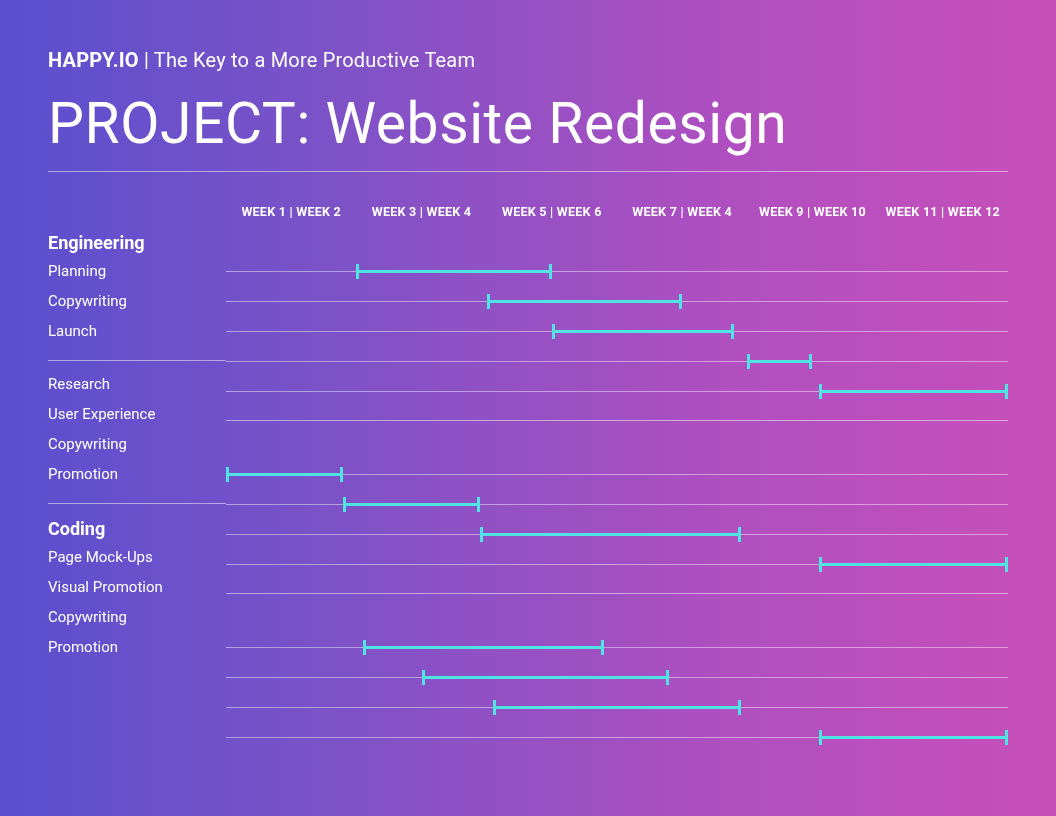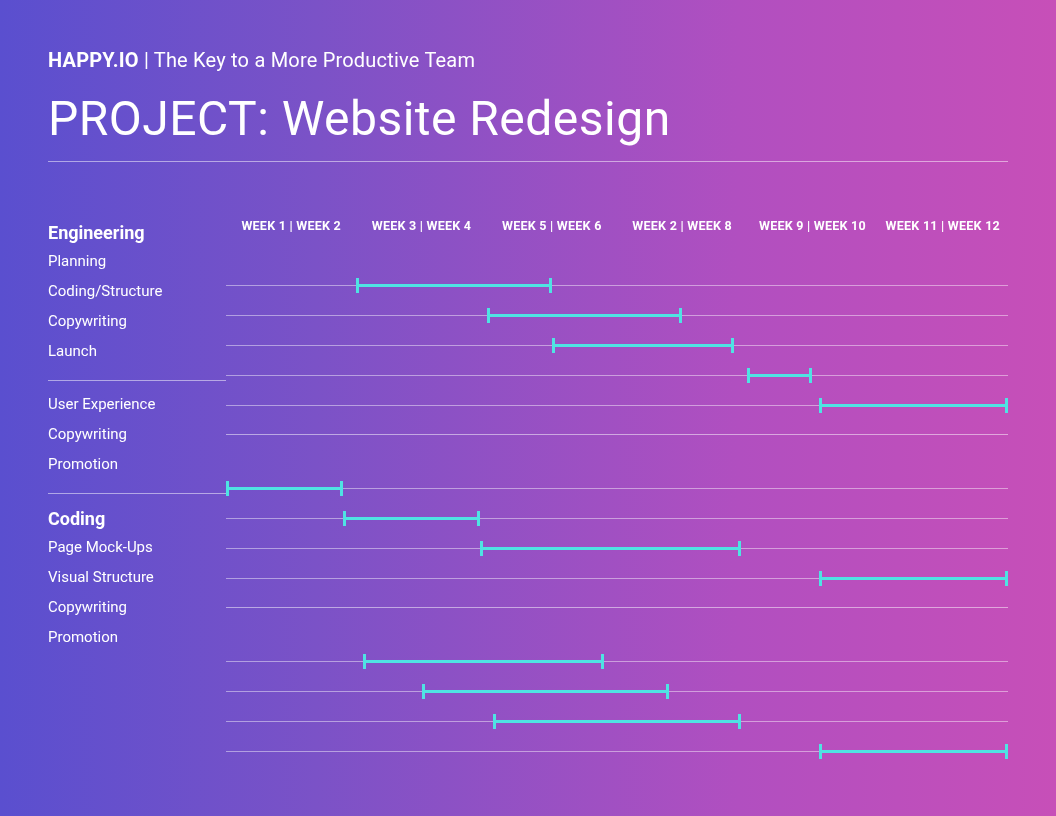--- a/index.html
+++ b/index.html
@@ -12,21 +12,21 @@
     padding: 48px;
     overflow: hidden;
   }
   .header-line {
     font-size: 20px;
     font-weight: 400;
     letter-spacing: 0.01em;
   }
   .header-brand { font-weight: 700; margin-top: 18px; }
   .project-title {
-    font-size: 48px;
+    font-size: 57px;
     font-weight: 400;
     margin-top: 18px;
     letter-spacing: 0.01em;
   }
   .hr {
     border: none;
     border-top: 1px solid rgba(255,255,255,0.5);
     margin-top: 14px;
   }
   .chart {
@@ -38,21 +38,20 @@
     flex: 0 0 178px;
   }
   .timeline-col {
     flex: 1;
     position: relative;
   }
   .weeks-header {
     display: flex;
     height: 30px;
     align-items: center;
-    margin-top: 24px;
   }
   .week-cell {
     flex: 1;
     text-align: center;
     font-size: 12.5px;
     font-weight: 700;
     color: #fff;
     letter-spacing: 0.02em;
   }
   .section-title {
@@ -125,61 +124,61 @@
 <div class="chart">
 
   <div class="labels-col">
     <div class="spacer-header"></div>
     <div id="labels-container">
         <div class="section-title">Engineering</div>
         <div class="task-row">
           <span class="task-label">Planning</span>
         </div>
         <div class="task-row">
-          <span class="task-label">Coding/Structure</span>
-        </div>
-        <div class="task-row">
           <span class="task-label">Copywriting</span>
         </div>
         <div class="task-row">
           <span class="task-label">Launch</span>
         </div>
         <hr class="section-divider">
         <div class="task-row">
+          <span class="task-label">Research</span>
+        </div>
+        <div class="task-row">
           <span class="task-label">User Experience</span>
         </div>
         <div class="task-row">
           <span class="task-label">Copywriting</span>
         </div>
         <div class="task-row">
           <span class="task-label">Promotion</span>
         </div>
         <hr class="section-divider">
         <div class="section-title">Coding</div>
         <div class="task-row">
           <span class="task-label">Page Mock-Ups</span>
         </div>
         <div class="task-row">
-          <span class="task-label">Visual Structure</span>
+          <span class="task-label">Visual Promotion</span>
         </div>
         <div class="task-row">
           <span class="task-label">Copywriting</span>
         </div>
         <div class="task-row">
           <span class="task-label">Promotion</span>
         </div>
       </div>
   </div>
 
   <div class="timeline-col">
     <div class="weeks-header" id="weeks-header">
         <div class="week-cell">WEEK 1 | WEEK 2</div>
         <div class="week-cell">WEEK 3 | WEEK 4</div>
         <div class="week-cell">WEEK 5 | WEEK 6</div>
-        <div class="week-cell">WEEK 2 | WEEK 8</div>
+        <div class="week-cell">WEEK 7 | WEEK 4</div>
         <div class="week-cell">WEEK 9 | WEEK 10</div>
         <div class="week-cell">WEEK 11 | WEEK 12</div>
       </div>
     <div id="tracks-container">
         <div class="spacer-section"></div>
         <div class="track-row">
           <div class="track"></div>
           <div class="bar" style="left: 16.6667%; width: 25%;"></div>
         </div>
         <div class="track-row">

